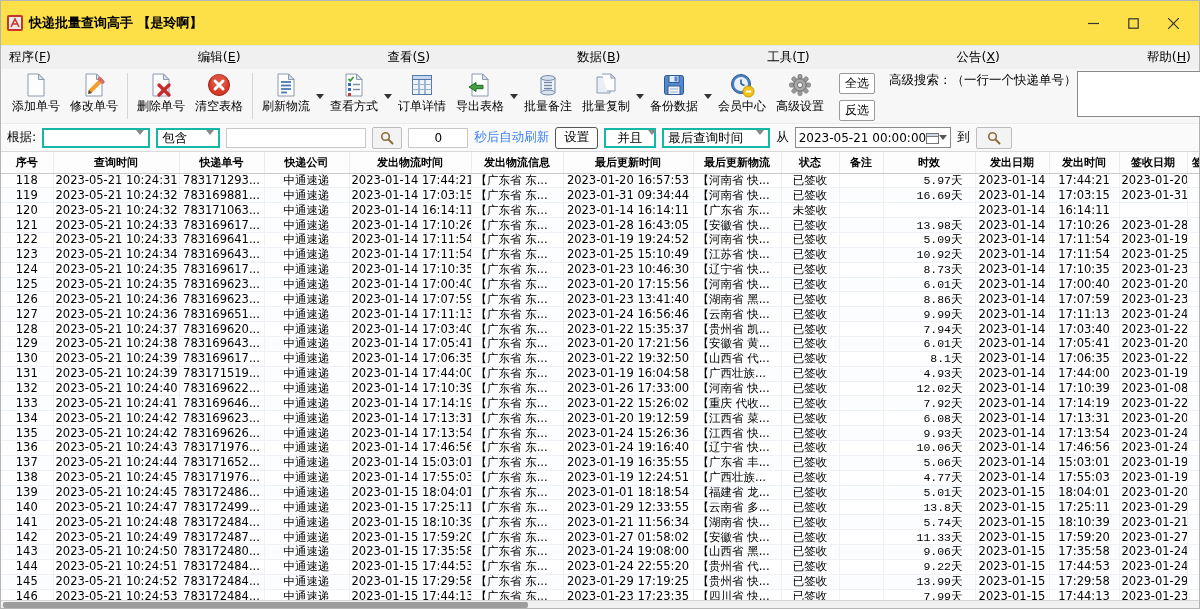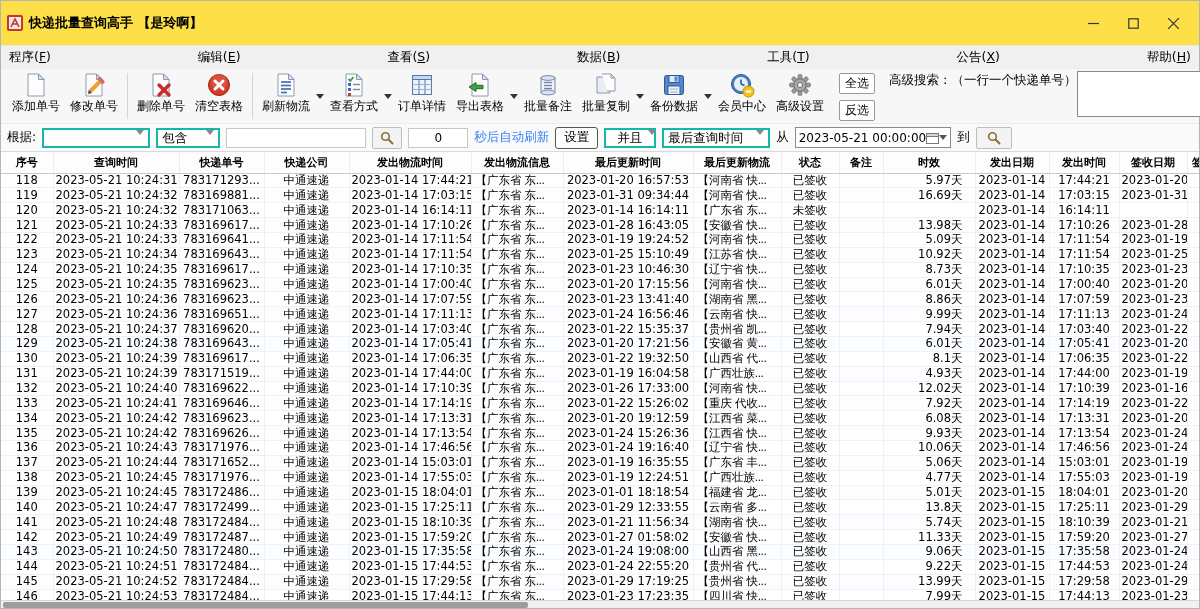--- a/index.html
+++ b/index.html
@@ -48,22 +48,22 @@
   .gray-text { color:#3b82f6; }
   .fbtn-set { height:22px; padding:0 8px; background:#fdfdfd; border:1px solid #555; border-radius:3px; font-size:12.5px; display:flex; align-items:center; cursor:default; }
   .fdate { height:21px; background:#fff; border:1px solid #8a8a8a; display:flex; align-items:center; padding:0 3px; gap:0; font-size:12px; cursor:default; }
   .fdate .dchev { width:0;height:0;border-left:4px solid transparent;border-right:4px solid transparent;border-top:5px solid #555; }
 
   
   .grid-wrap { flex:1 1 auto; overflow:hidden; position:relative; border-top:1px solid #d9d9d9; }
   table.grid { border-collapse:collapse; table-layout:fixed; width:1240px; }
   .grid th { height:21px; font-size:11px; font-weight:bold; background:#fdfdfd; border-bottom:1px solid #c9c9c9; border-right:1px solid #ececec; white-space:nowrap; overflow:hidden; text-align:center; }
   .grid td { height:14.87px; font-size:11.5px; line-height:13px; border-bottom:1px solid #eef1f5; border-right:1px solid #f1f1f1; white-space:nowrap; overflow:hidden; text-align:center; padding:0 2px; }
-  .grid td.cl { text-align:left; padding-left:4px;font-family:Liberation Serif, serif; }
-  .grid td.cr { text-align:right; padding-right:12px; }
+  .grid td.cl { text-align:left; padding-left:4px; }
+  .grid td.cr { text-align:right; padding-right:12px;font-family:Liberation Mono, monospace; }
   .grid tr:nth-child(even) td { background:#fcfdfe; }
 
   
   .hscroll { height:8px; background:#f1f1f1; border-top:1px solid #d6d6d6; position:relative; flex:0 0 auto; }
   .hthumb { position:absolute; left:2px; top:1px; width:525px; height:6px; background:#9d9d9d; border-radius:2px; cursor:default; }
 </style>
 </head>
 <body>
 
 <div class="window">
@@ -647,21 +647,21 @@
             <td>中通速递</td>
             <td>2023-01-14 17:10:39</td>
             <td class="cl">【广东省 东...</td>
             <td>2023-01-26 17:33:00</td>
             <td class="cl">【河南省 快...</td>
             <td>已签收</td>
             <td></td>
             <td class="cr">12.02天</td>
             <td>2023-01-14</td>
             <td>17:10:39</td>
-            <td>2023-01-16</td>
+            <td>2023-01-08</td>
             <td>17:3</td>
           </tr>
           <tr>
             <td>133</td>
             <td>2023-05-21 10:24:41</td>
             <td>783169646...</td>
             <td>中通速递</td>
             <td>2023-01-14 17:14:19</td>
             <td class="cl">【广东省 东...</td>
             <td>2023-01-22 15:26:02</td>

